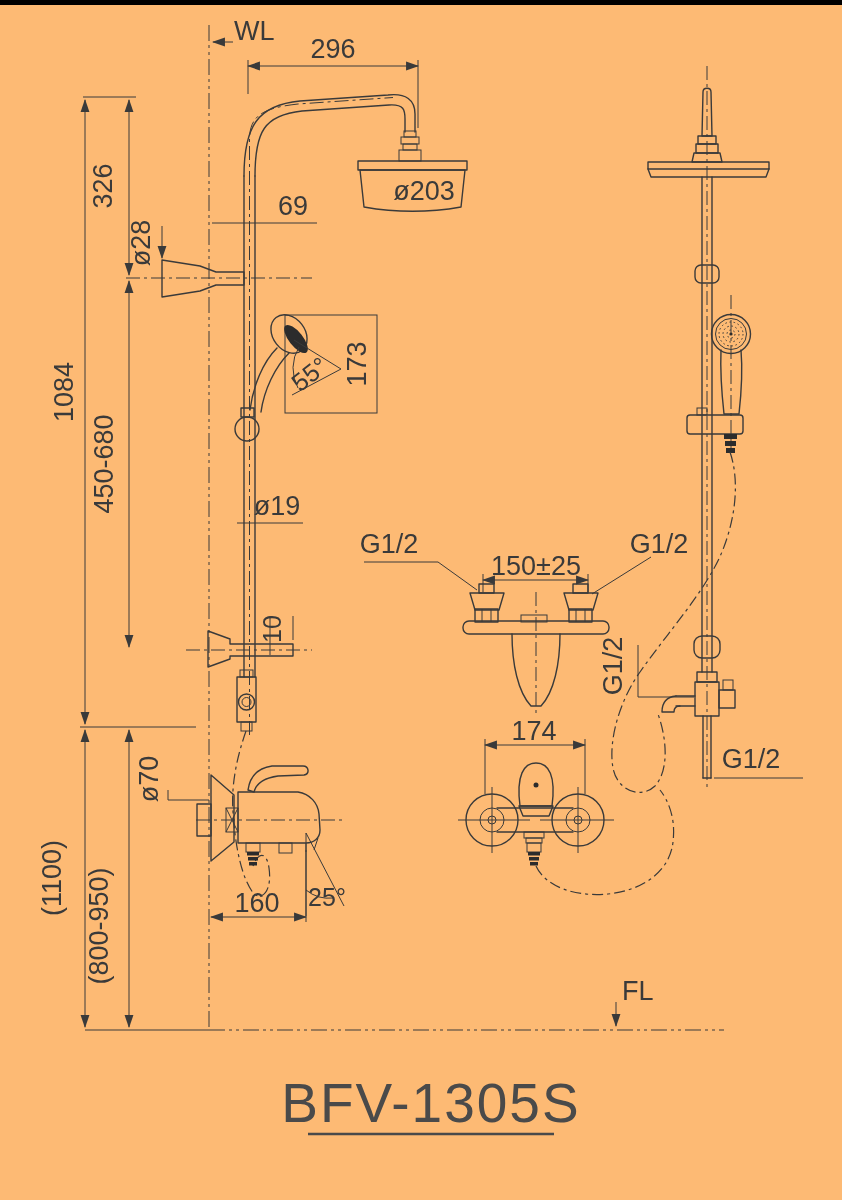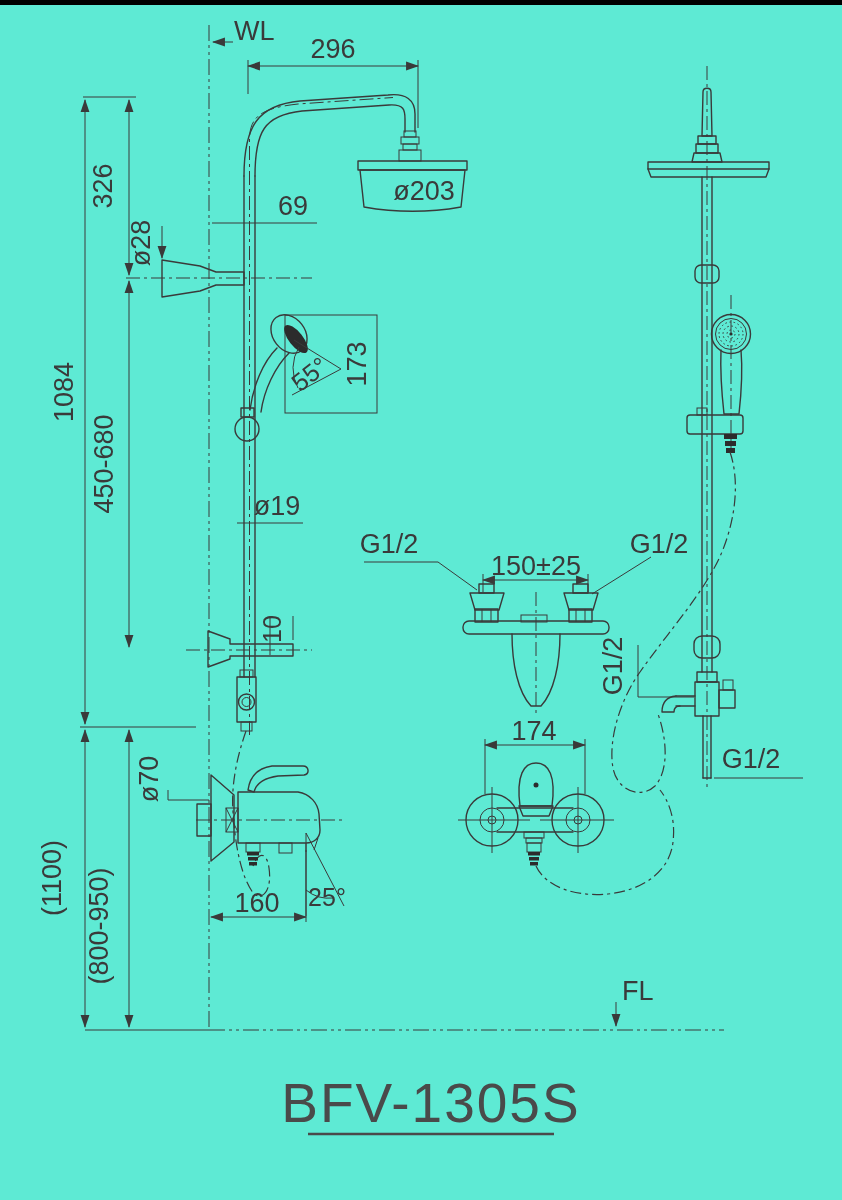--- a/index.html
+++ b/index.html
@@ -1,16 +1,16 @@
 <!DOCTYPE html>
 <html><head>
 <meta charset="utf-8">
 <style>
   html,body{margin:0;padding:0;background:#ffffff;}
-  .stage{width:842px;height:1200px;position:relative;background:#5eead4;overflow:hidden;}
+  .stage{width:842px;height:1200px;position:relative;background:#fdba74;overflow:hidden;}
   svg{display:block;}
   .obj{fill:none;stroke:#3a3a3a;stroke-width:1.4;stroke-linejoin:round;stroke-linecap:round;}
   .thin{fill:none;stroke:#3a3a3a;stroke-width:1;}
   .dim{fill:none;stroke:#3a3a3a;stroke-width:1;}
   .cl{fill:none;stroke:#3a3a3a;stroke-width:1;stroke-dasharray:14 4 3 4;}
   .cl2{fill:none;stroke:#3a3a3a;stroke-width:1;stroke-dasharray:16 4 3 4 3 4;}
   .hose{fill:none;stroke:#3a3a3a;stroke-width:1.2;stroke-dasharray:11 4 3 4;}
   .dotc{fill:none;stroke:#3a3a3a;stroke-width:1;stroke-dasharray:1.6 2.6;}
   .dark{fill:#2c2c2c;stroke:none;}
   .lbl{font-family:"Liberation Sans",sans-serif;font-size:27px;fill:#3a3a3a;}

